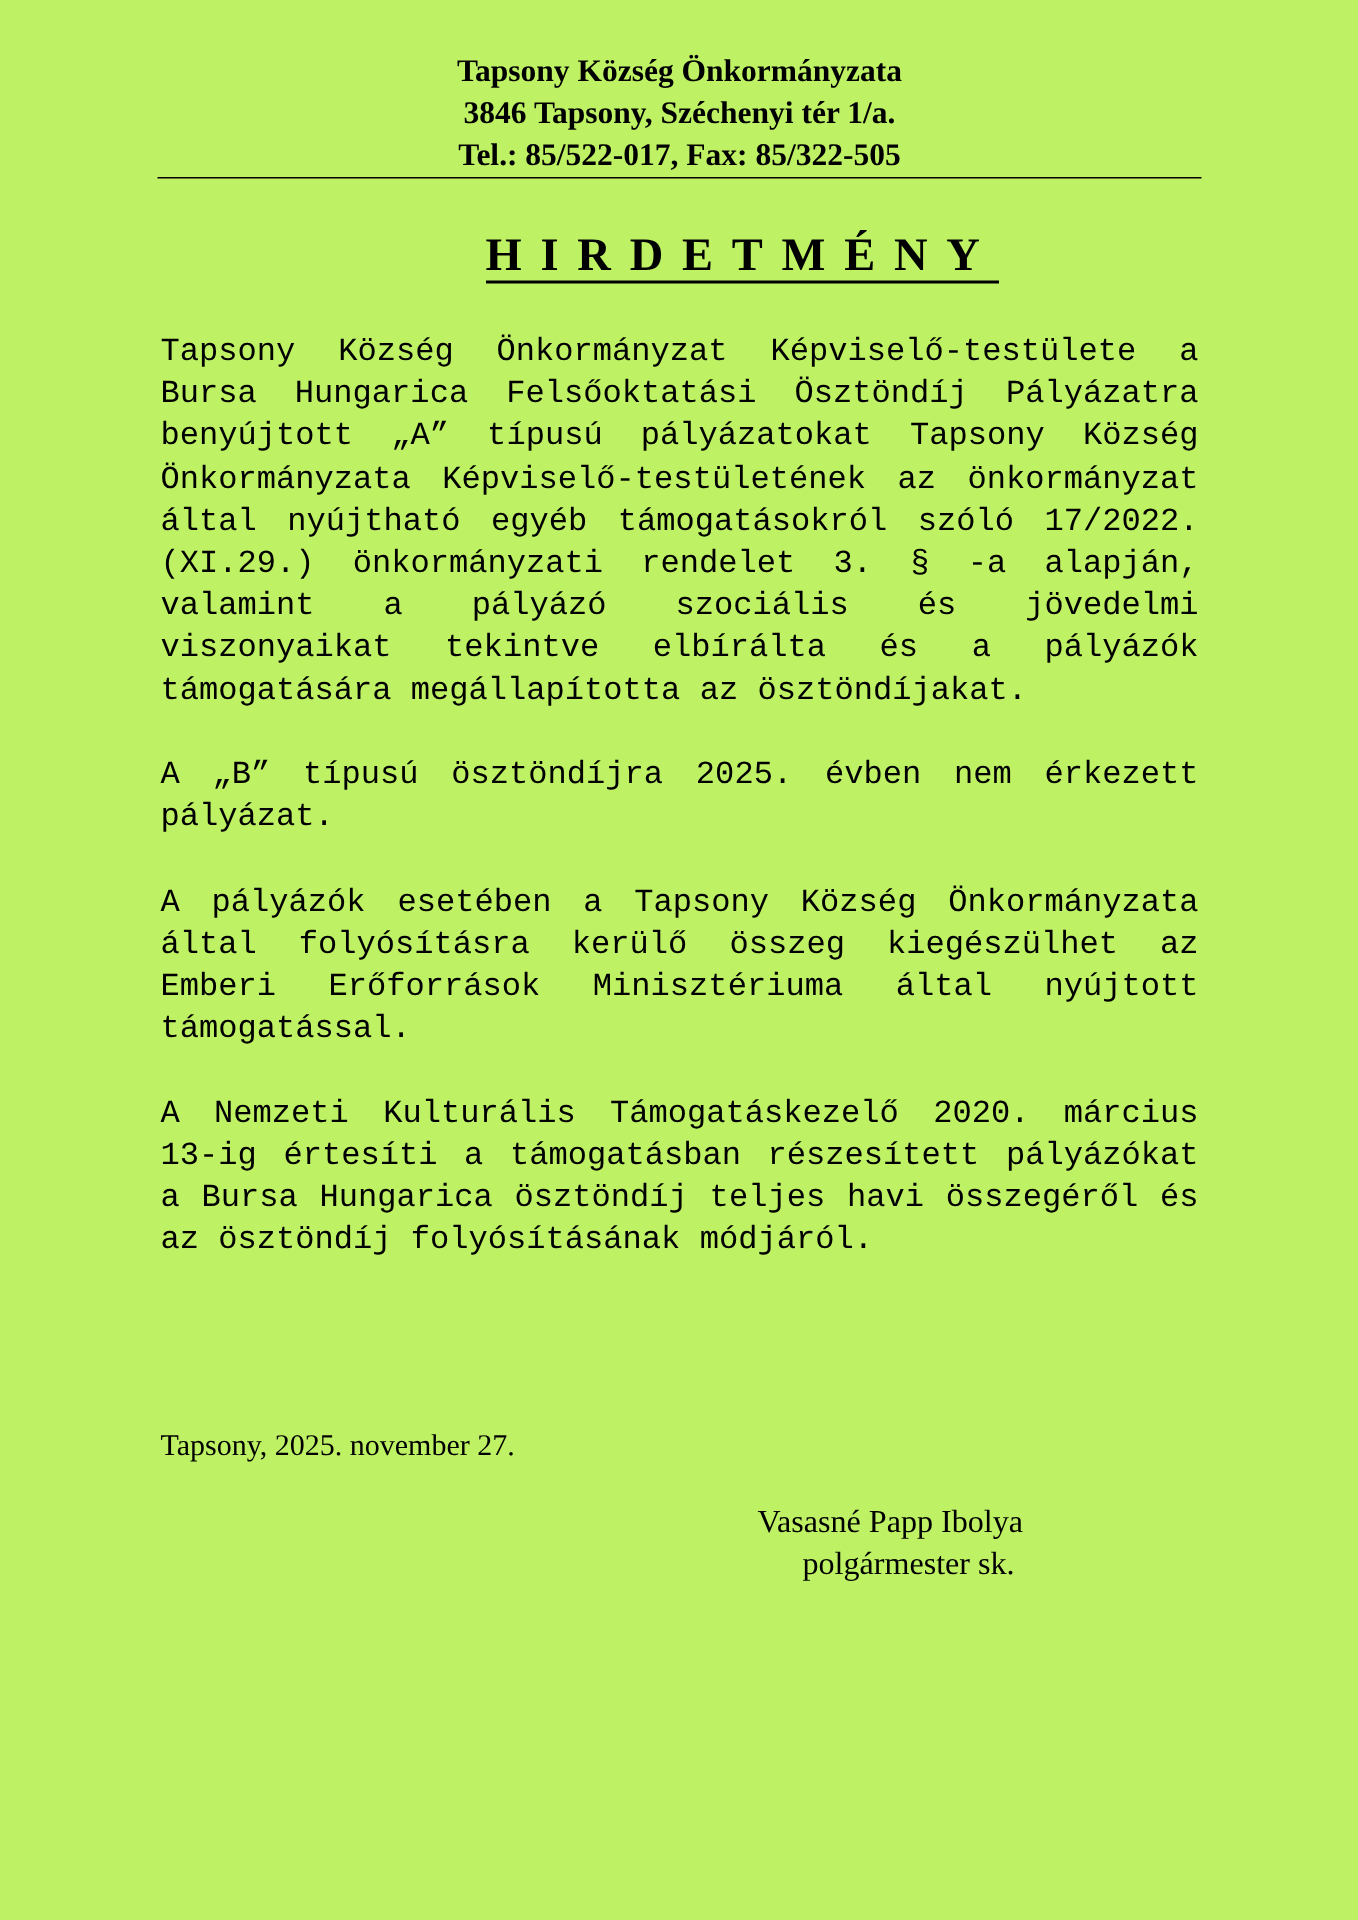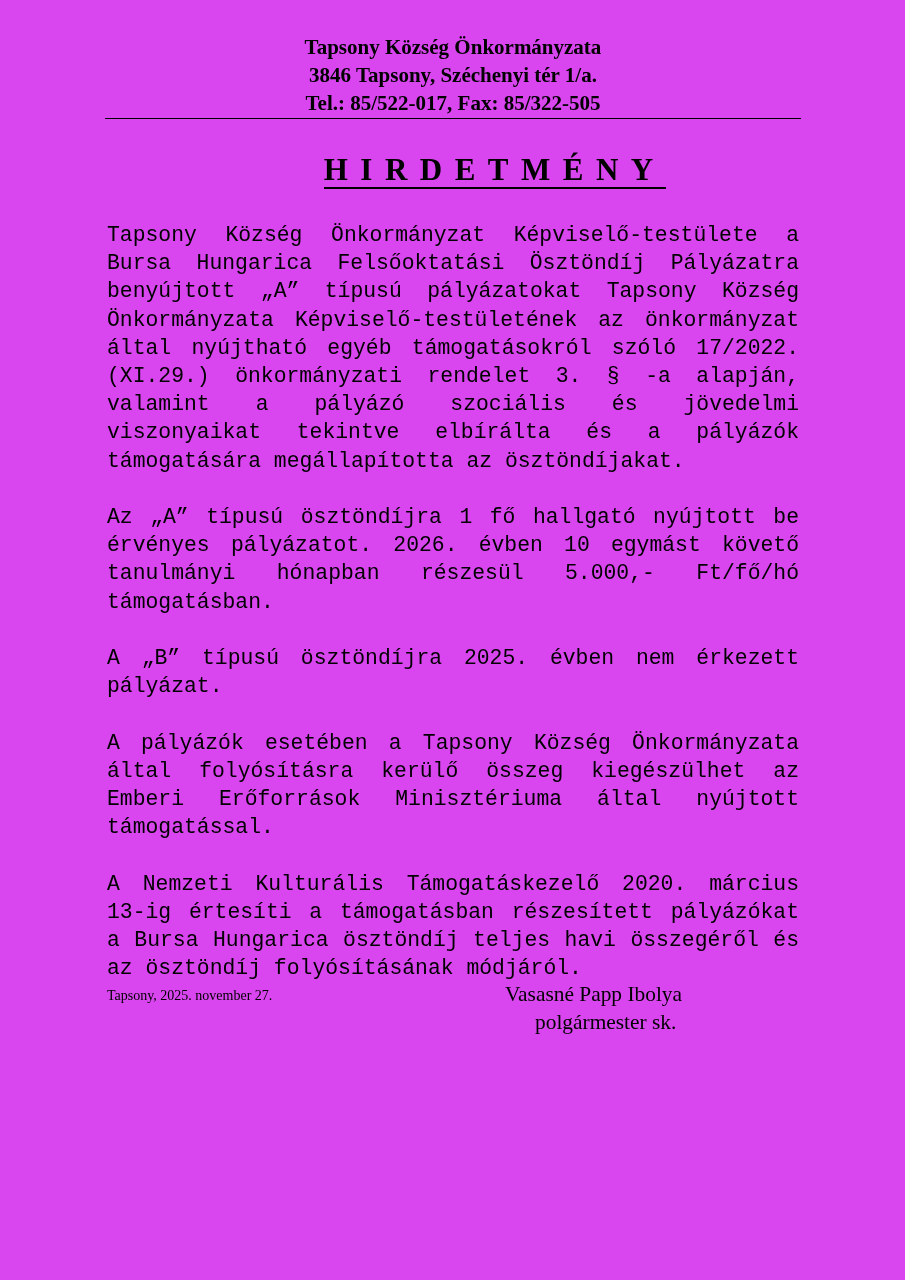--- a/index.html
+++ b/index.html
@@ -13,21 +13,21 @@
       position: relative;
       overflow: hidden;
       font-family: "Liberation Serif", serif;
       color: #000000;
     }
     .page {
       position: absolute;
       left: 0; top: 0;
       width: 905px;
       height: 1280px;
-      background: #d946ef;
+      background: #bef264;
     }
     .letterhead {
       position: absolute;
       left: 105px;
       width: 696px;
       top: 33px;
       text-align: center;
       font-weight: bold;
       font-size: 21px;
       line-height: 28px;
@@ -70,33 +70,33 @@
       line-height: 28.2px;
     }
     .para {
       text-align: justify;
       margin: 0 0 28.2px 0;
       font-family: Liberation Mono, monospace;
     }
     .date {
       position: absolute;
       left: 107px;
-      top: 982px;
-      font-size: 14px;
+      top: 950px;
+      font-size: 20px;
       line-height: 28px;
     }
     .signature {
       position: absolute;
       left: 500px;
       top: 980px;
       width: 240px;
       font-size: 21.4px;
       line-height: 28px;
     }
-    .signature .name { padding-left: 5px; }
+    .signature .name { padding-left: 5px; margin-top: 20px; }
     .signature .role { padding-left: 35px; }
   </style>
 </head>
 <body>
 
 <div class="page">
 
   <div class="letterhead">
     <div>Tapsony Község Önkormányzata</div>
     <div>3846 Tapsony, Széchenyi tér 1/a.</div>
@@ -104,21 +104,20 @@
   </div>
 
   <div class="header-rule"></div>
 
   <div class="title">
     <span>HIRDETMÉNY</span>
   </div>
 
   <div class="body">
     <p class="para">Tapsony Község Önkormányzat Képviselő-testülete a Bursa Hungarica Felsőoktatási Ösztöndíj Pályázatra benyújtott „A” típusú pályázatokat Tapsony Község Önkormányzata Képviselő-testületének az önkormányzat által nyújtható egyéb támogatásokról szóló 17/2022. (XI.29.) önkormányzati rendelet 3. § -a alapján, valamint a pályázó szociális és jövedelmi viszonyaikat tekintve elbírálta és a pályázók támogatására megállapította az ösztöndíjakat.</p>
-    <p class="para">Az „A” típusú ösztöndíjra 1 fő hallgató nyújtott be érvényes pályázatot. 2026. évben 10 egymást követő tanulmányi hónapban részesül 5.000,- Ft/fő/hó támogatásban.</p>
     <p class="para">A „B” típusú ösztöndíjra 2025. évben nem érkezett pályázat.</p>
     <p class="para">A pályázók esetében a Tapsony Község Önkormányzata által folyósításra kerülő összeg kiegészülhet az Emberi Erőforrások Minisztériuma által nyújtott támogatással.</p>
     <p class="para">A Nemzeti Kulturális Támogatáskezelő 2020. március 13-ig értesíti a támogatásban részesített pályázókat a Bursa Hungarica ösztöndíj teljes havi összegéről és az ösztöndíj folyósításának módjáról.</p>
   </div>
 
   <div class="date">Tapsony, 2025. november 27.</div>
 
   <div class="signature">
     <div class="name">Vasasné Papp Ibolya</div>
     <div class="role">polgármester sk.</div>

